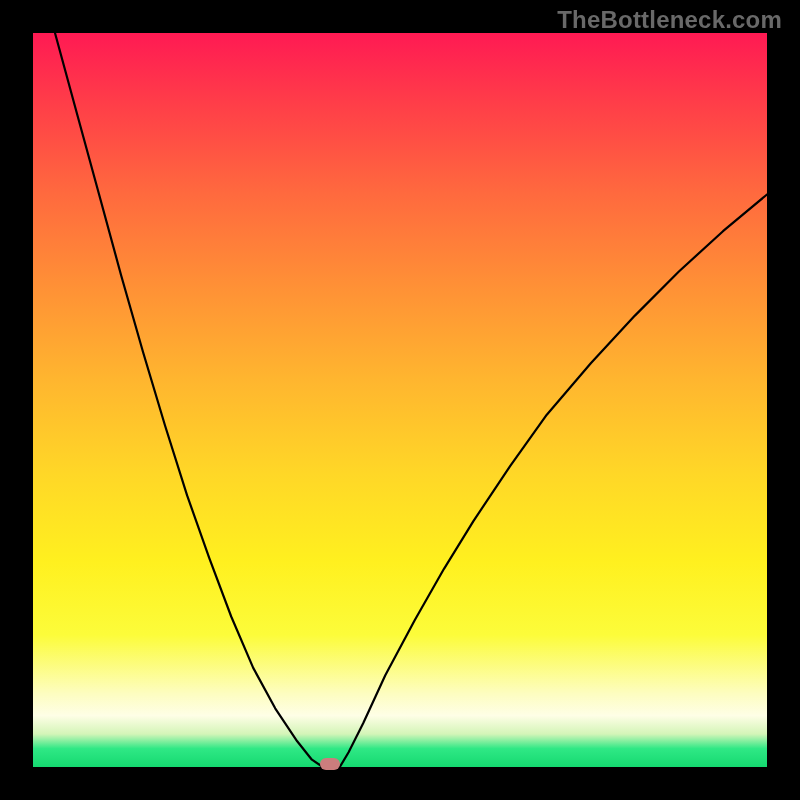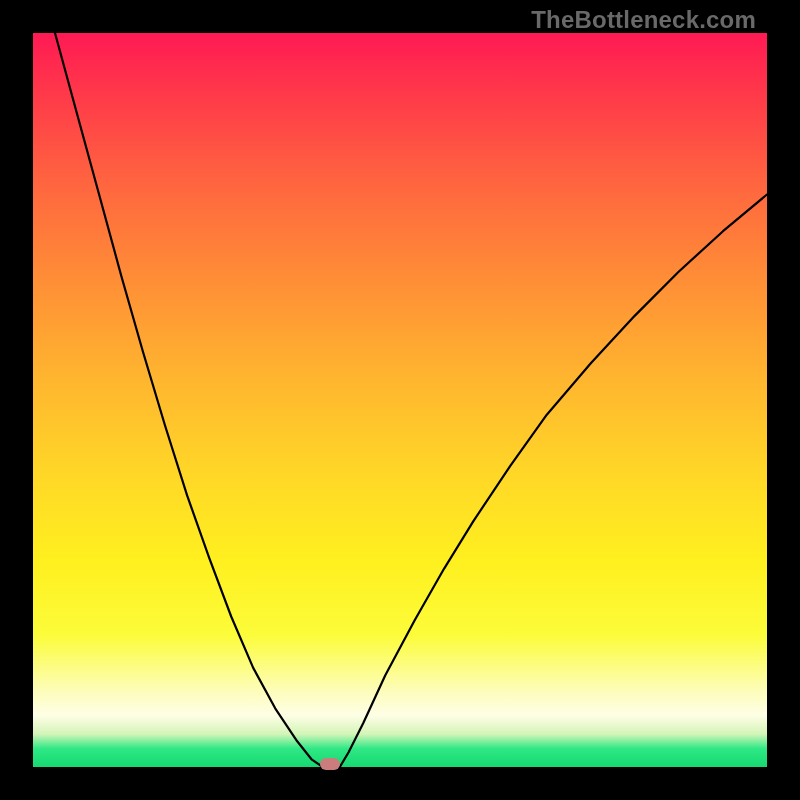--- a/index.html
+++ b/index.html
@@ -28,21 +28,21 @@
       #fdfdc0 90%,
       #fefee6 93%,
       #d4f5b8 95.5%,
       #2fe885 97.5%,
       #15d970 100%
     );
   }
   .watermark {
     position: absolute;
     top: 6px;
-    right: 44px;
+    right: 18px;
     font-family: Arial, Helvetica, sans-serif;
     font-size: 24px;
     font-weight: 600;
     color: #696969;
     letter-spacing: 0.2px;
   }
   svg.curve {
     position: absolute;
     left: 0;
     top: 0;

